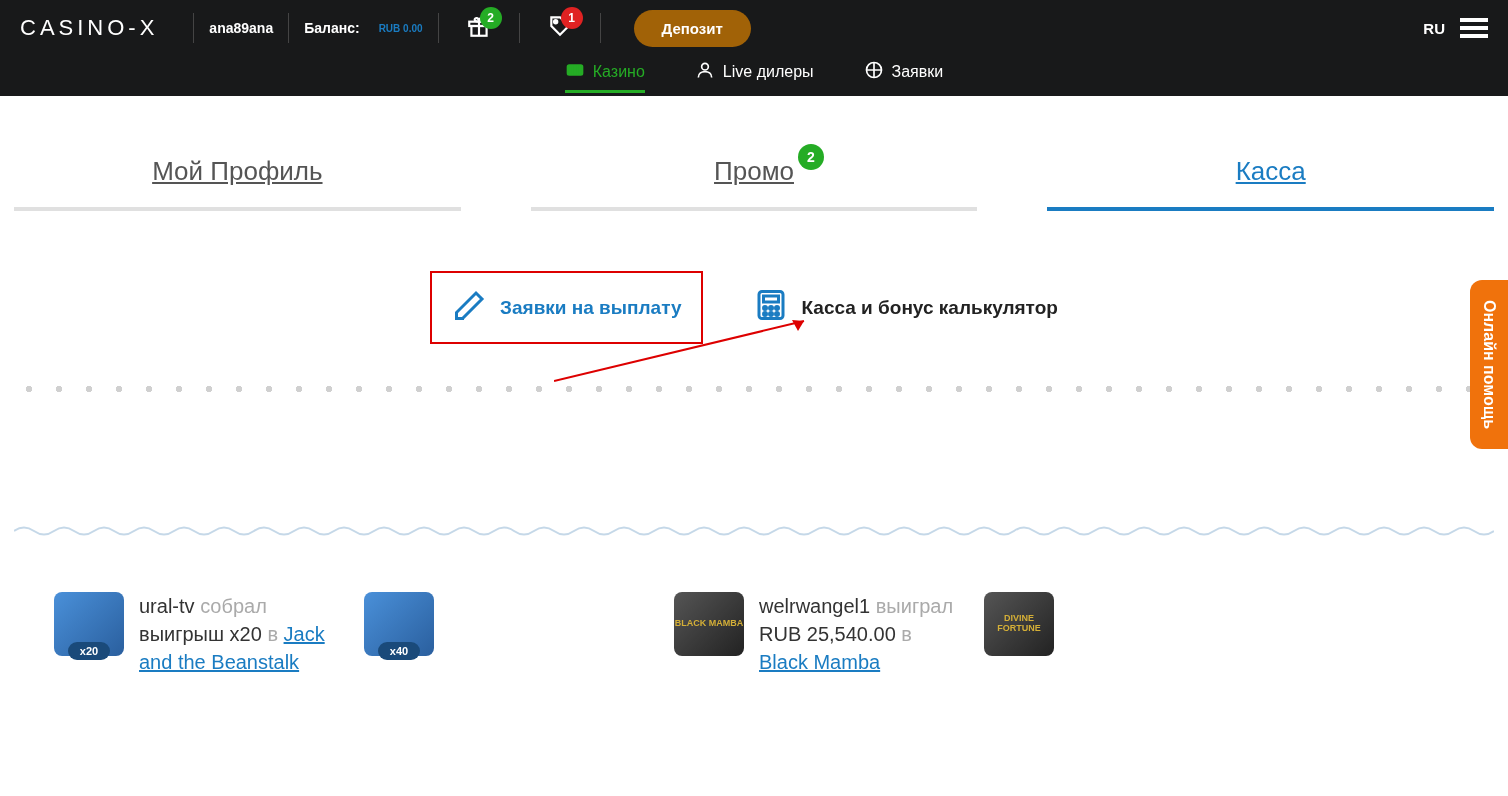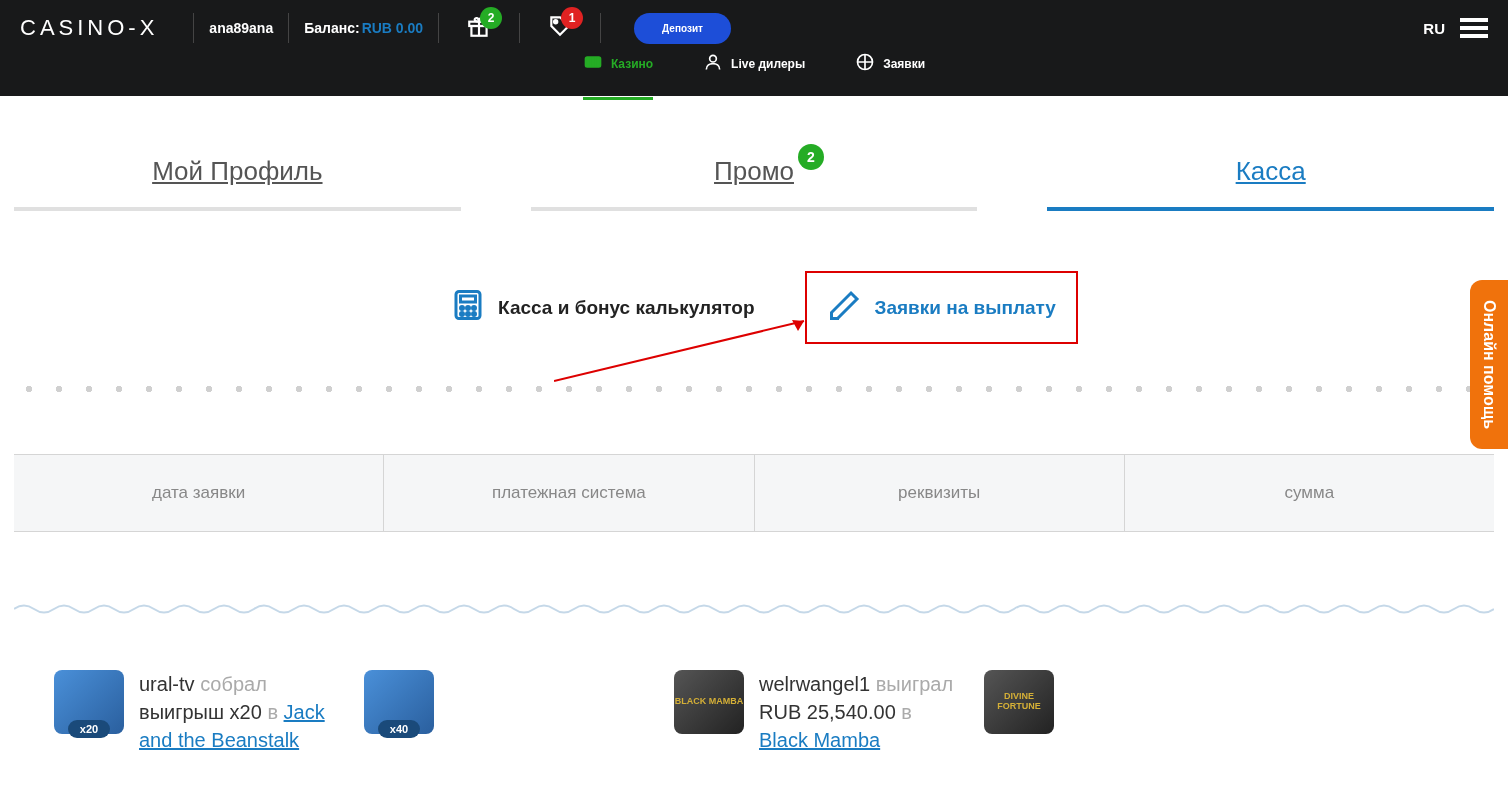--- a/index.html
+++ b/index.html
@@ -3,36 +3,36 @@
   <meta charset="utf-8">
   <style>
     * { margin: 0; padding: 0; box-sizing: border-box; }
     body { font-family: Arial, Helvetica, sans-serif; background: #fff; width: 1508px; }
     
     
     .topbar { background: #18191a; height: 56px; display: flex; align-items: center; padding: 0 20px; color: #fff; }
     .logo { font-family: Arial; font-weight: normal; letter-spacing: 4px; font-size: 22px; color: #fff; margin-right: 20px; }
     .divider { width: 1px; height: 30px; background: #444; margin: 0 15px; }
     .username { color: #fff; font-weight: bold; font-size: 14px; }
-    .balance-label { color: #fff; font-weight: bold; font-size: 14px; margin-right: 2px; }
-    .balance-value { color: #1a7cc2; font-weight: bold; font-size: 14px; }
+    .balance-label { color: #fff; font-weight: bold; font-size: 14px; margin-right: 19px; }
+    .balance-value { color: #1a7cc2; font-weight: bold; font-size: 10px; }
     .icon-wrap { position: relative; margin: 0 12px; }
     .gift-icon svg, .tag-icon svg { width: 26px; height: 26px; }
     .badge { position: absolute; top: -6px; right: -10px; border-radius: 50%; width: 22px; height: 22px; display: flex; align-items: center; justify-content: center; color: #fff; font-size: 12px; font-weight: bold; }
     .badge.green { background: #25ac25; }
     .badge.red { background: #e02222; }
-    .deposit-btn { background: #1d4ed8; color: #fff; font-weight: bold; font-size: 10px; border: none; border-radius: 22px; padding: 10px 28px; margin-left: 18px; cursor: pointer; }
+    .deposit-btn { background: #a16207; color: #fff; font-weight: bold; font-size: 15px; border: none; border-radius: 22px; padding: 10px 28px; margin-left: 18px; cursor: pointer; }
     .topbar-right { margin-left: auto; display: flex; align-items: center; }
     .lang { color: #fff; font-weight: bold; font-size: 15px; margin-right: 15px; }
     .hamburger { display: flex; flex-direction: column; gap: 4px; cursor: pointer; }
     .hamburger span { width: 28px; height: 4px; background: #fff; }
     
     
     .navrow { background: #18191a; height: 40px; display: flex; align-items: center; justify-content: center; gap: 50px; }
-    .nav-item { display: flex; align-items: center; gap: 8px; color: #fff; font-weight: bold; font-size: 12px; cursor: pointer; padding-bottom: 22px; border-bottom: 3px solid transparent; }
+    .nav-item { display: flex; align-items: center; gap: 8px; color: #fff; font-weight: normal; font-size: 16px; cursor: pointer; padding-bottom: 6px; border-bottom: 3px solid transparent; }
     .nav-item.active { color: #25ac25; border-bottom: 3px solid #25ac25; }
     .nav-item.active svg { stroke: #25ac25; fill: #25ac25; }
     .nav-item svg { width: 20px; height: 20px; }
     
     
     .content { width: 1480px; margin: 0 auto; padding: 60px 0 0 0; }
     .tabs { display: flex; justify-content: space-between; gap: 70px; }
     .tab { flex: 1; text-align: center; padding-bottom: 20px; border-bottom: 4px solid #e0e0e0; font-size: 26px; color: #555; cursor: pointer; position: relative; text-decoration: underline; }
     .tab.active { color: #1a7cc2; border-bottom: 4px solid #1a7cc2; }
     .tab .tab-badge { position: absolute; top: -12px; margin-left: 4px; background: #25ac25; color: #fff; border-radius: 50%; width: 26px; height: 26px; display: inline-flex; align-items: center; justify-content: center; font-size: 14px; font-weight: bold; }
@@ -145,54 +145,48 @@
   <div class="tabs">
     <div class="tab">Мой Профиль</div>
     <div class="tab">
       <span>Промо</span>
       <span class="tab-badge">2</span>
     </div>
     <div class="tab active">Касса</div>
   </div>
   
   <div class="subs">
+    <div class="sub-btn blue">
+      <span><svg viewBox="0 0 24 24" fill="none" stroke="#1a7cc2" stroke-width="2">
+            <path d="M3 21 L3 17 L16 4 L20 8 L7 21 Z"></path>
+            <line x1="3" y1="21" x2="8" y2="21"></line>
+          </svg></span>
+      <span>Заявки на выплату</span>
+    </div>
     <div class="sub-btn dark">
       <span><svg viewBox="0 0 24 24" fill="none" stroke="#1a7cc2" stroke-width="2">
             <rect x="4" y="3" width="16" height="18" rx="2"></rect>
             <rect x="7" y="6" width="10" height="4"></rect>
             <circle cx="8" cy="14" r="1" fill="#1a7cc2"></circle>
             <circle cx="12" cy="14" r="1" fill="#1a7cc2"></circle>
             <circle cx="16" cy="14" r="1" fill="#1a7cc2"></circle>
             <circle cx="8" cy="18" r="1" fill="#1a7cc2"></circle>
             <circle cx="12" cy="18" r="1" fill="#1a7cc2"></circle>
             <circle cx="16" cy="18" r="1" fill="#1a7cc2"></circle>
           </svg></span>
       <span>Касса и бонус калькулятор</span>
     </div>
-    <div class="sub-btn blue">
-      <span><svg viewBox="0 0 24 24" fill="none" stroke="#1a7cc2" stroke-width="2">
-            <path d="M3 21 L3 17 L16 4 L20 8 L7 21 Z"></path>
-            <line x1="3" y1="21" x2="8" y2="21"></line>
-          </svg></span>
-      <span>Заявки на выплату</span>
-    </div>
     <svg class="arrow-annot" width="260" height="70">
       <line x1="0" y1="65" x2="250" y2="5" stroke="#d00" stroke-width="2"></line>
       <polygon points="250,5 238,4 244,15" fill="#d00"></polygon>
     </svg>
   </div>
   
   <div class="dotted"></div>
   
-  <div class="tablehead">
-    <div class="th">дата заявки</div>
-    <div class="th">платежная система</div>
-    <div class="th">реквизиты</div>
-    <div class="th">сумма</div>
-  </div>
   
   <svg class="wavy" width="100%" height="14" preserveAspectRatio="none">
     <path d="M0 7 Q 10 0 20 7 T 40 7 T 60 7 T 80 7 T 100 7 T 120 7 T 140 7 T 160 7 T 180 7 T 200 7 T 220 7 T 240 7 T 260 7 T 280 7 T 300 7 T 320 7 T 340 7 T 360 7 T 380 7 T 400 7 T 420 7 T 440 7 T 460 7 T 480 7 T 500 7 T 520 7 T 540 7 T 560 7 T 580 7 T 600 7 T 620 7 T 640 7 T 660 7 T 680 7 T 700 7 T 720 7 T 740 7 T 760 7 T 780 7 T 800 7 T 820 7 T 840 7 T 860 7 T 880 7 T 900 7 T 920 7 T 940 7 T 960 7 T 980 7 T 1000 7 T 1020 7 T 1040 7 T 1060 7 T 1080 7 T 1100 7 T 1120 7 T 1140 7 T 1160 7 T 1180 7 T 1200 7 T 1220 7 T 1240 7 T 1260 7 T 1280 7 T 1300 7 T 1320 7 T 1340 7 T 1360 7 T 1380 7 T 1400 7 T 1420 7 T 1440 7 T 1460 7 T 1480 7" stroke="#c5d8e8" stroke-width="2" fill="none"></path>
   </svg>
   
   <div class="feed">
     <div class="feed-item">
       <div class="feed-img mult">
           <span class="m-badge">x20</span>
         </div>

